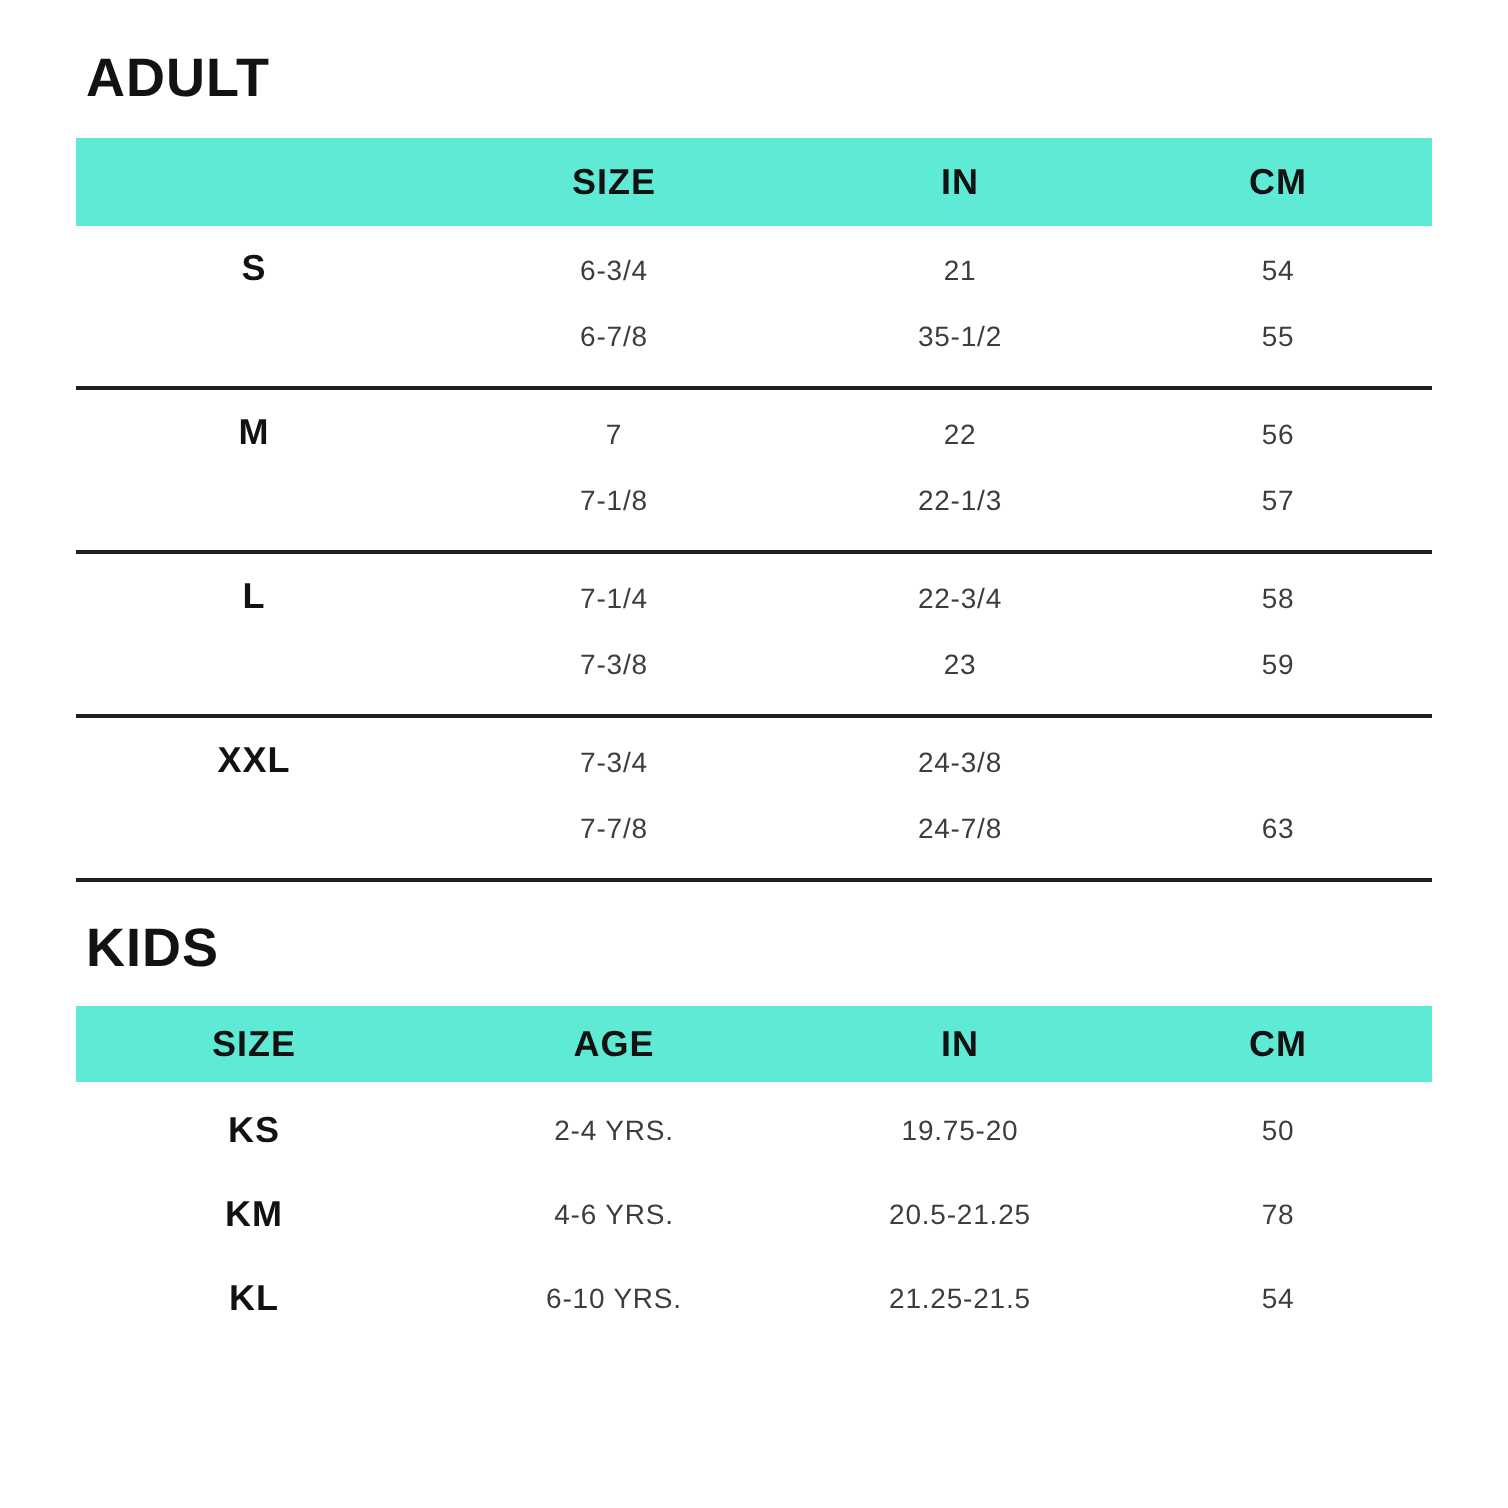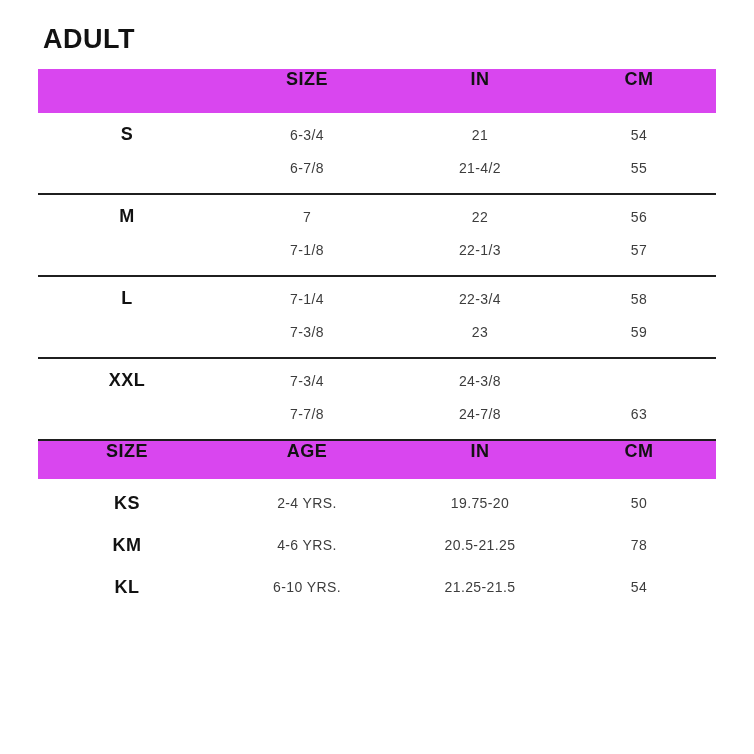--- a/index.html
+++ b/index.html
@@ -18,22 +18,22 @@
     font-weight: 800;
     letter-spacing: 0.5px;
     color: #121212;
     margin: 0 0 14px 5px;
   }
   .adult-title { margin-top: 2px; }
   .kids-title  { margin-top: 18px; margin-bottom: 13px; }
 
   .thead {
     display: flex;
-    align-items: flex-start;
-    background: #d946ef;
+    align-items: center;
+    background: #5eead4;
   }
   .thead-adult { height: 44px; }
   .thead-kids  { height: 38px; }
 
   .c  { text-align: center; }
   .c0 { width: 178px; }
   .c1 { width: 182px; }
   .c2 { width: 164px; }
   .c3 { width: 154px; }
 
@@ -93,21 +93,21 @@
           <div class="group">
             <div class="row">
               <div class="c c0 lbl">S</div>
               <div class="c c1 val">6-3/4</div>
               <div class="c c2 val">21</div>
               <div class="c c3 val">54</div>
             </div>
             <div class="row">
               <div class="c c0 lbl"></div>
               <div class="c c1 val">6-7/8</div>
-              <div class="c c2 val">21-4/2</div>
+              <div class="c c2 val">35-1/2</div>
               <div class="c c3 val">55</div>
             </div>
           </div>
           <div class="group">
             <div class="row">
               <div class="c c0 lbl">M</div>
               <div class="c c1 val">7</div>
               <div class="c c2 val">22</div>
               <div class="c c3 val">56</div>
             </div>
@@ -142,20 +142,21 @@
               <div class="c c0 lbl"></div>
               <div class="c c1 val">7-7/8</div>
               <div class="c c2 val">24-7/8</div>
               <div class="c c3 val">63</div>
             </div>
           </div>
         </div>
     </section>
 
     <section>
+      <h2 class="section-title kids-title">KIDS</h2>
 
       <div class="thead thead-kids">
         <div class="c c0 hd">SIZE</div>
         <div class="c c1 hd">AGE</div>
         <div class="c c2 hd">IN</div>
         <div class="c c3 hd">CM</div>
       </div>
 
       <div id="kids-body" class="kids-body">
           <div class="krow">

